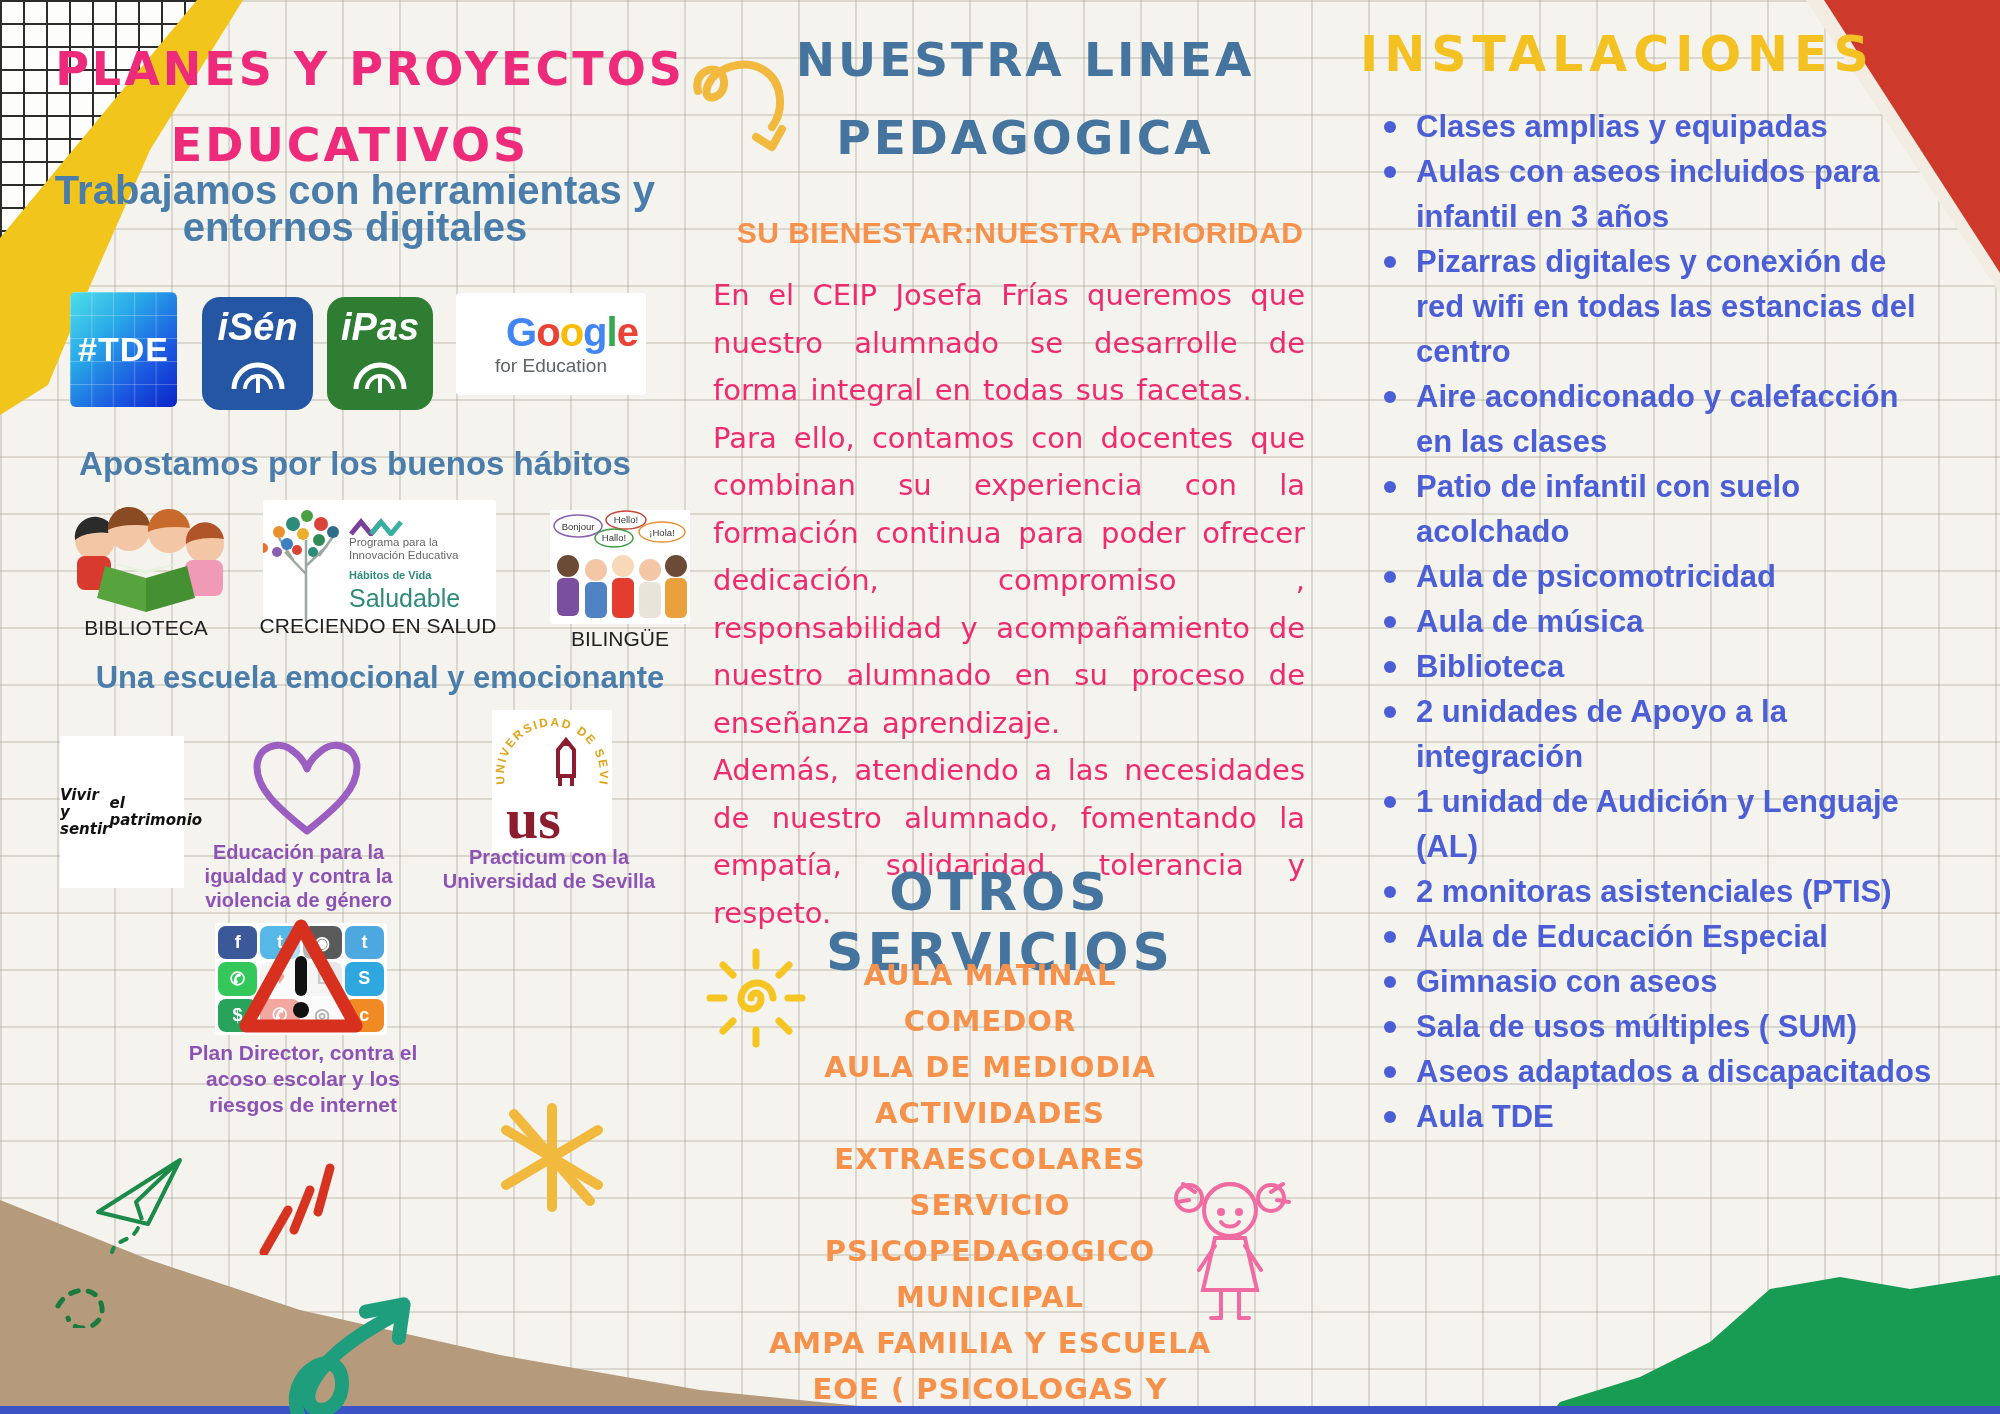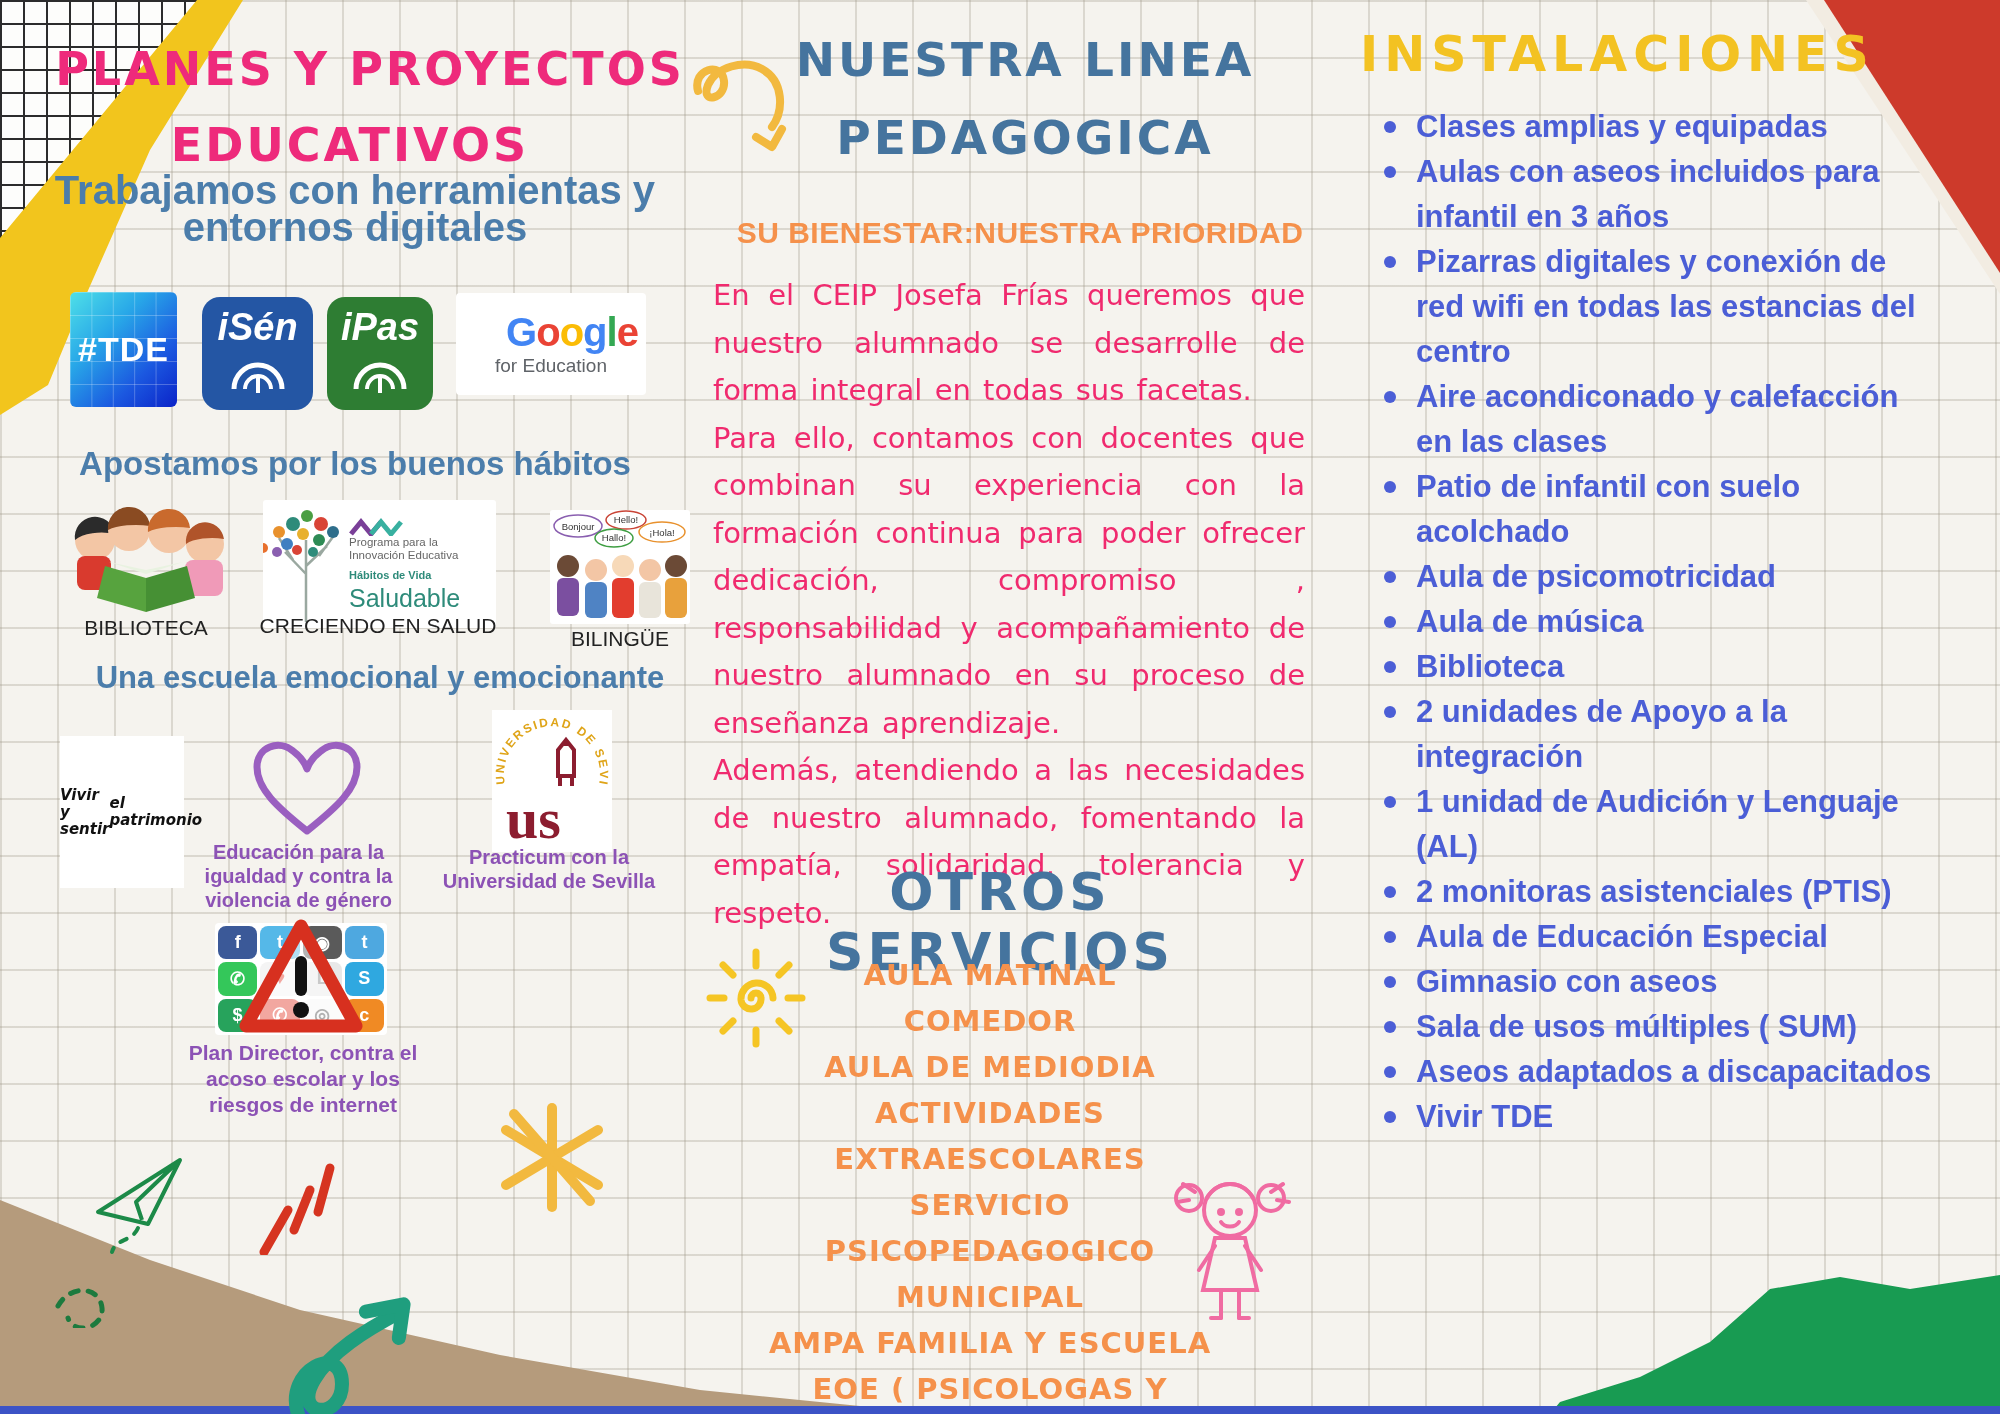--- a/index.html
+++ b/index.html
@@ -402,16 +402,16 @@
     <li>Aula de psicomotricidad</li>
     <li>Aula de música</li>
     <li>Biblioteca</li>
     <li>2 unidades de Apoyo a la integración</li>
     <li>1 unidad de Audición y Lenguaje (AL)</li>
     <li>2 monitoras asistenciales (PTIS)</li>
     <li>Aula de Educación Especial</li>
     <li>Gimnasio con aseos</li>
     <li>Sala de usos múltiples ( SUM)</li>
     <li>Aseos adaptados a discapacitados</li>
-    <li>Vivir TDE</li>
+    <li>Aula TDE</li>
   </ul>
 
 </div>
 
 </body></html>

